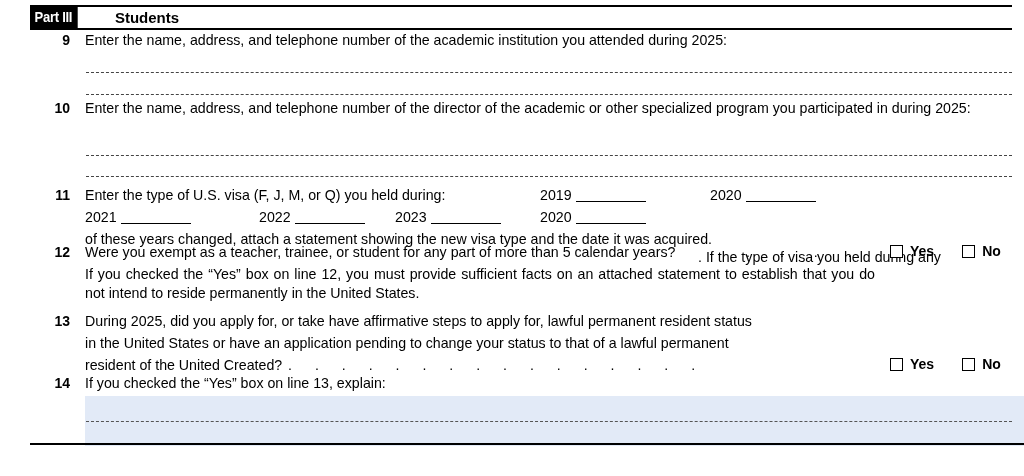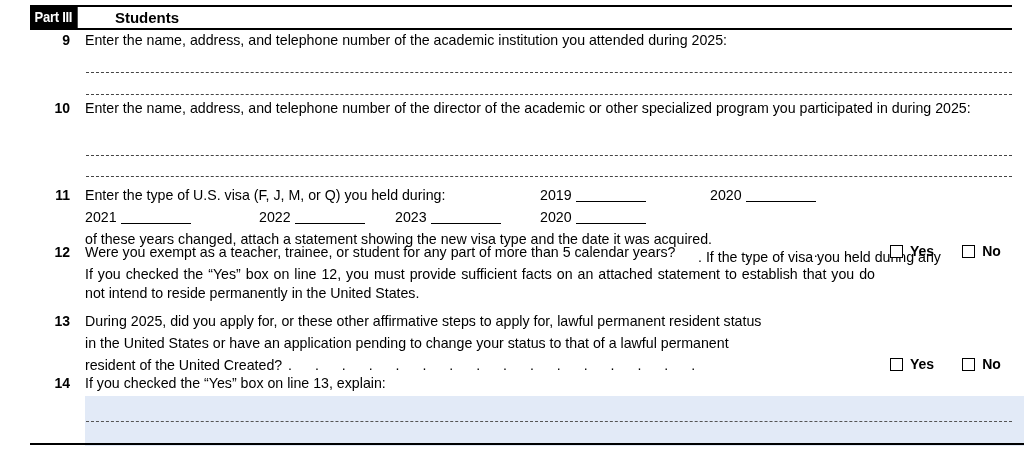--- a/index.html
+++ b/index.html
@@ -271,21 +271,21 @@
       <span>Yes</span>
       <span class="gap"></span>
       <span class="cbox"></span>
       <span>No</span>
     </div>
     <div class="body-txt just" style="top:22px;left:55px;width:790px;">If you checked the “Yes” box on line 12, you must provide sufficient facts on an attached statement to establish that you do not intend to reside permanently in the United States.</div>
   </div>
 
   <div class="row" style="top:312px;">
     <div class="num">13</div>
-    <div class="body-txt" style="top:0;left:55px;white-space:nowrap;">During 2025, did you apply for, or these other affirmative steps to apply for, lawful permanent resident status</div>
+    <div class="body-txt" style="top:0;left:55px;white-space:nowrap;">During 2025, did you apply for, or take have affirmative steps to apply for, lawful permanent resident status</div>
     <div class="body-txt just" style="top:22px;left:55px;width:790px;">in the United States or have an application pending to change your status to that of a lawful permanent</div>
     <div class="body-txt" style="top:44px;left:55px;white-space:nowrap;">resident of the United Created?</div>
     <div class="body-txt leader" style="top:44px;left:258px;white-space:nowrap;">. . . . . . . . . . . . . . . .</div>
     <div class="yn" style="top:44px;left:860px;">
       <span class="cbox"></span>
       <span>Yes</span>
       <span class="gap"></span>
       <span class="cbox"></span>
       <span>No</span>
     </div>

